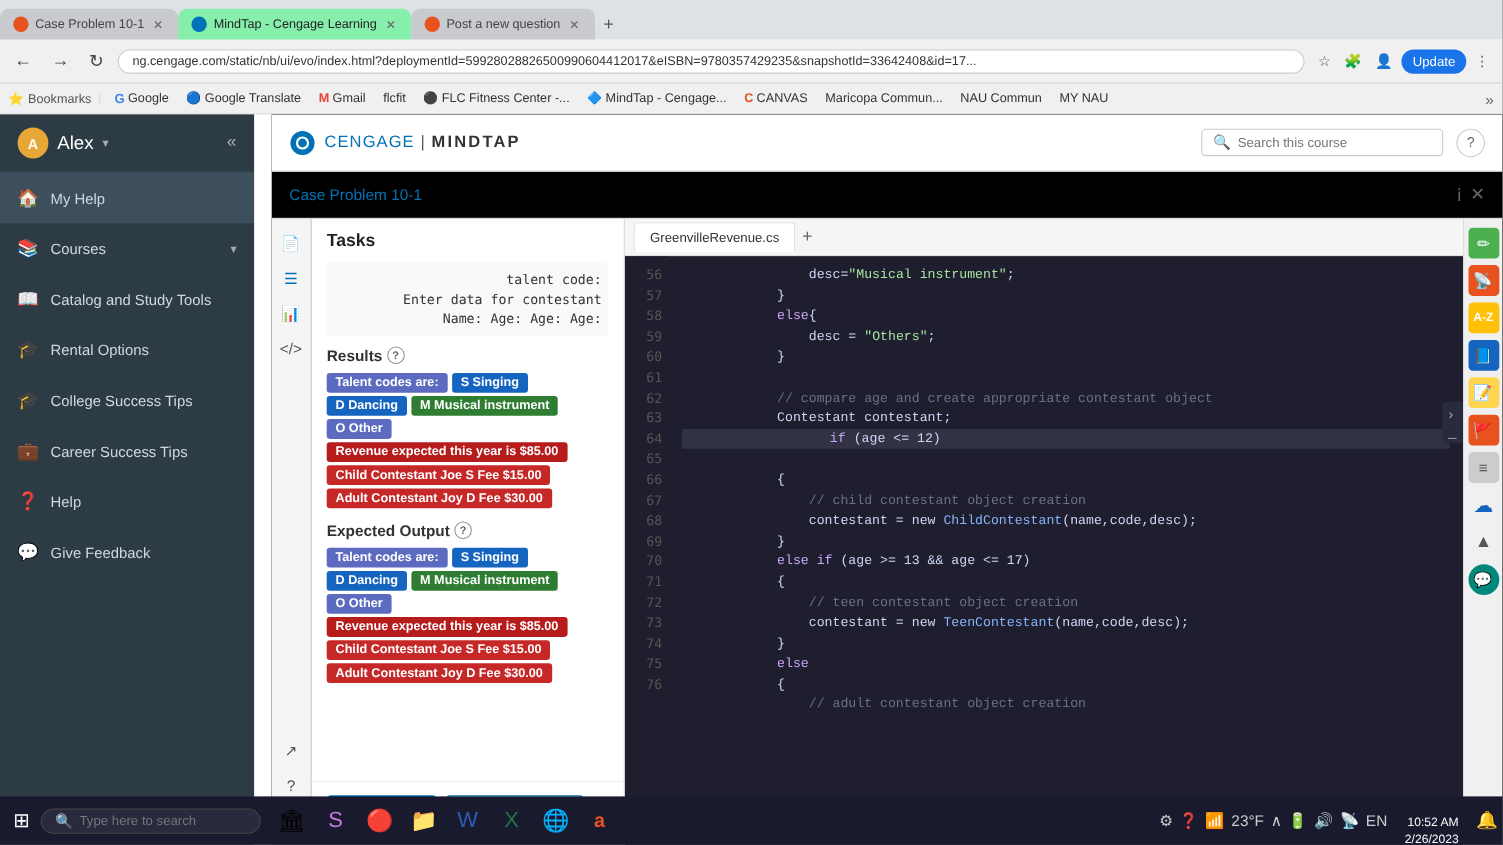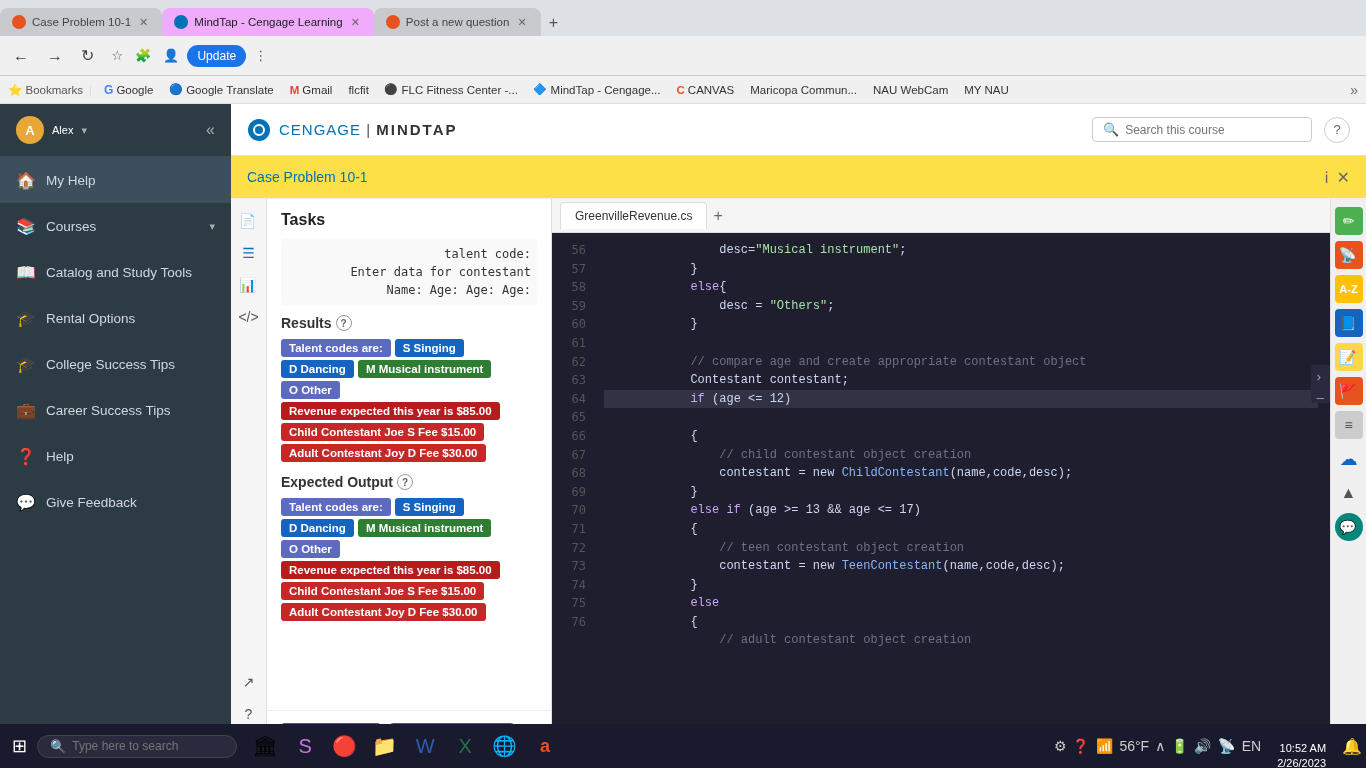--- a/index.html
+++ b/index.html
@@ -1,19 +1,19 @@
 <!DOCTYPE html>
 <html><head>
   <meta charset="utf-8">
   <style>
     * { margin: 0; padding: 0; box-sizing: border-box; }
     body { font-family: 'Segoe UI', Arial, sans-serif; font-size: 13px; background: #fff; overflow: hidden; width: 1366px; height: 768px; }
     .tab-bar { display: flex; align-items: flex-end; padding: 6px 0 0 0; background: #dee1e6; height: 36px; }
     .tab { display: flex; align-items: center; padding: 0 12px; height: 28px; border-radius: 8px 8px 0 0; font-size: 12px; cursor: pointer; min-width: 140px; max-width: 220px; gap: 6px; }
-    .tab.active { background: #f0abfc; color: #202124; }
+    .tab.active { background: #86efac; color: #202124; }
     .tab.inactive { background: #c8cace; color: #444; }
     .tab-favicon { width: 14px; height: 14px; border-radius: 50%; flex-shrink: 0; }
     .tab-label { flex: 1; overflow: hidden; text-overflow: ellipsis; white-space: nowrap; font-size: 11.5px; }
     .tab-close { font-size: 11px; color: #666; cursor: pointer; padding: 2px; border-radius: 50%; }
     .new-tab-btn { padding: 4px 8px; font-size: 16px; color: #555; cursor: pointer; background: none; border: none; }
 
     .address-bar { background: #f0f0f0; display: flex; align-items: center; padding: 4px 8px; gap: 8px; height: 40px; border-bottom: 1px solid #ccc; }
     .nav-btn { background: none; border: none; font-size: 16px; color: #444; cursor: pointer; padding: 3px 5px; border-radius: 50%; }
     .address-input { flex: 1; background: #fff; border: 1px solid #ccc; border-radius: 20px; padding: 4px 12px; font-size: 11.5px; color: #333; overflow: hidden; text-overflow: ellipsis; white-space: nowrap; }
     .browser-actions { display: flex; gap: 4px; align-items: center; }
@@ -24,33 +24,33 @@
     .bookmark-item { display: flex; align-items: center; gap: 3px; padding: 2px 6px; border-radius: 4px; cursor: pointer; white-space: nowrap; }
 
     
     .app-body { display: flex; height: calc(768px - 36px - 40px - 28px); }
 
     
     .sidebar { width: 231px; background: #2d3b45; color: #fff; display: flex; flex-direction: column; flex-shrink: 0; overflow: hidden; }
     .sidebar-header { display: flex; align-items: center; justify-content: space-between; padding: 12px 16px; border-bottom: 1px solid #3d4f5c; }
     .sidebar-user { display: flex; align-items: center; gap: 8px; cursor: pointer; }
     .sidebar-avatar { width: 28px; height: 28px; border-radius: 50%; background: #e8a838; display: flex; align-items: center; justify-content: center; font-size: 13px; font-weight: bold; color: #fff; }
-    .sidebar-username { font-size: 11px; font-weight: 500; }
+    .sidebar-username { font-size: 17px; font-weight: 500; }
     .sidebar-chevron { font-size: 11px; color: #aaa; }
     .sidebar-collapse { background: none; border: none; color: #aaa; font-size: 16px; cursor: pointer; }
 
     .sidebar-nav { flex: 1; overflow-y: auto; }
     .nav-item { display: flex; align-items: center; gap: 10px; padding: 13px 16px; cursor: pointer; color: #d0d8de; font-size: 13.5px; }
     .nav-item.active { background: #3d4f5c; }
     .nav-icon { width: 20px; height: 20px; display: flex; align-items: center; justify-content: center; font-size: 16px; }
     .nav-label { flex: 1; }
     .nav-arrow { font-size: 11px; color: #aaa; }
 
     
-    .content-area { flex: 1; display: flex; flex-direction: column; overflow: hidden; background: #fde047; }
+    .content-area { flex: 1; display: flex; flex-direction: column; overflow: hidden; background: #000000; margin-left: 16px; }
 
     
     .mindtap-header { background: #fff; border-bottom: 1px solid #e0e0e0; padding: 8px 16px; display: flex; align-items: center; gap: 12px; height: 52px; }
     .mindtap-logo { display: flex; align-items: center; gap: 8px; }
     .header-spacer { flex: 1; }
     .header-search { display: flex; align-items: center; gap: 6px; border: 1px solid #ccc; border-radius: 4px; padding: 4px 10px; width: 220px; }
     .header-search input { border: none; outline: none; font-size: 12px; width: 100%; color: #666; }
     .header-help { width: 26px; height: 26px; border-radius: 50%; border: 1px solid #ccc; display: flex; align-items: center; justify-content: center; cursor: pointer; font-size: 13px; color: #666; }
 
     
@@ -146,20 +146,21 @@
       <span class="tab-label">Post a new question</span>
       <span class="tab-close">✕</span>
     </div>
     <button class="new-tab-btn">+</button>
   </div>
 
   <div class="address-bar">
     <button class="nav-btn">←</button>
     <button class="nav-btn">→</button>
     <button class="nav-btn">↻</button>
+    <div class="address-input">ng.cengage.com/static/nb/ui/evo/index.html?deploymentId=59928028826500990604412017&amp;eISBN=9780357429235&amp;snapshotId=33642408&amp;id=17...</div>
     <div class="browser-actions">
       <button class="browser-action-btn">☆</button>
       <button class="browser-action-btn">🧩</button>
       <button class="browser-action-btn">👤</button>
       <button class="update-btn">Update</button>
       <button class="browser-action-btn">⋮</button>
     </div>
   </div>
 
   <div class="bookmarks-bar">
@@ -189,21 +190,21 @@
         <span>MindTap - Cengage...</span>
       </div>
     <div class="bookmark-item">
         <span style="color:#e8521e;font-weight:bold;">C</span>
         <span>CANVAS</span>
       </div>
     <div class="bookmark-item">
         <span>Maricopa Commun...</span>
       </div>
     <div class="bookmark-item">
-        <span>NAU WebCam</span>
+        <span>NAU Commun</span>
       </div>
     <div class="bookmark-item">
         <span>MY NAU</span>
       </div>
     <span style="margin-left:auto;font-size:14px;color:#666;cursor:pointer;">»</span>
   </div>
 </div>
 
 <div class="app-body">
 
@@ -371,21 +372,21 @@
             56<br>57<br>58<br>59<br>60<br>61<br>62<br>63<br>64<br>65<br>66<br>67<br>68<br>69<br>70<br>71<br>72<br>73<br>74<br>75<br>76
           </div>
           <div class="code-lines"><span style="color:#cdd6f4;">                desc=</span><span style="color:#a6e3a1;">"Musical instrument"</span><span style="color:#cdd6f4;">;</span>
 <span style="color:#cdd6f4;">            }</span>
 <span style="color:#cba6f7;">            else</span><span style="color:#cdd6f4;">{</span>
 <span style="color:#cdd6f4;">                desc = </span><span style="color:#a6e3a1;">"Others"</span><span style="color:#cdd6f4;">;</span>
 <span style="color:#cdd6f4;">            }</span>
 <span> </span>
 <span style="color:#6c7086;">            // compare age and create appropriate contestant object</span>
 <span style="color:#cdd6f4;">            Contestant contestant;</span>
-<span style="background:#313244;display:block;"><span style="color:#cba6f7;">            if </span><span style="color:#cdd6f4;">(age &lt;= 12)</span></span>
+<span style="background:#313244;display:block;"><span style="color:#cba6f7;padding-left:48px;">            if </span><span style="color:#cdd6f4;">(age &lt;= 12)</span></span>
 <span style="color:#cdd6f4;">            {</span>
 <span style="color:#6c7086;">                // child contestant object creation</span>
 <span style="color:#cdd6f4;">                contestant = new </span><span style="color:#89b4fa;">ChildContestant</span><span style="color:#cdd6f4;">(name,code,desc);</span>
 <span style="color:#cdd6f4;">            }</span>
 <span style="color:#cba6f7;">            else if </span><span style="color:#cdd6f4;">(age &gt;= 13 &amp;&amp; age &lt;= 17)</span>
 <span style="color:#cdd6f4;">            {</span>
 <span style="color:#6c7086;">                // teen contestant object creation</span>
 <span style="color:#cdd6f4;">                contestant = new </span><span style="color:#89b4fa;">TeenContestant</span><span style="color:#cdd6f4;">(name,code,desc);</span>
 <span style="color:#cdd6f4;">            }</span>
 <span style="color:#cba6f7;">            else</span>
@@ -449,21 +450,21 @@
     </div>
     <div class="taskbar-app">
       <span style="font-size:18px;font-weight:bold;color:#e8521e;">a</span>
     </div>
   </div>
   <div class="taskbar-right">
     <div class="sys-tray">
       <span class="sys-icon">⚙</span>
       <span class="sys-icon">❓</span>
       <span class="sys-icon">📶</span>
-      <span class="sys-icon">56°F</span>
+      <span class="sys-icon">23°F</span>
       <span class="sys-icon">∧</span>
       <span class="sys-icon">🔋</span>
       <span class="sys-icon">🔊</span>
       <span class="sys-icon">📡</span>
       <span class="sys-icon">EN</span>
     </div>
     <div class="clock">10:52 AM<br>2/26/2023</div>
     <span class="notification-icon">🔔</span>
   </div>
 </div>

